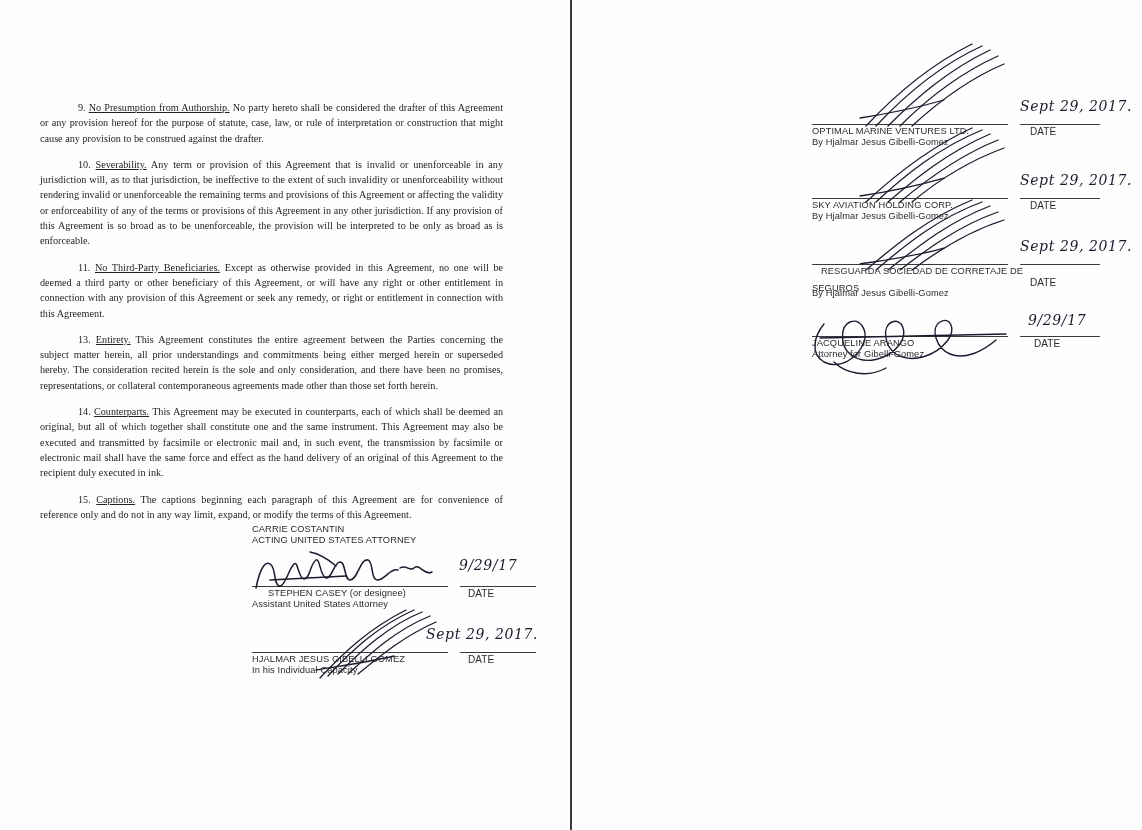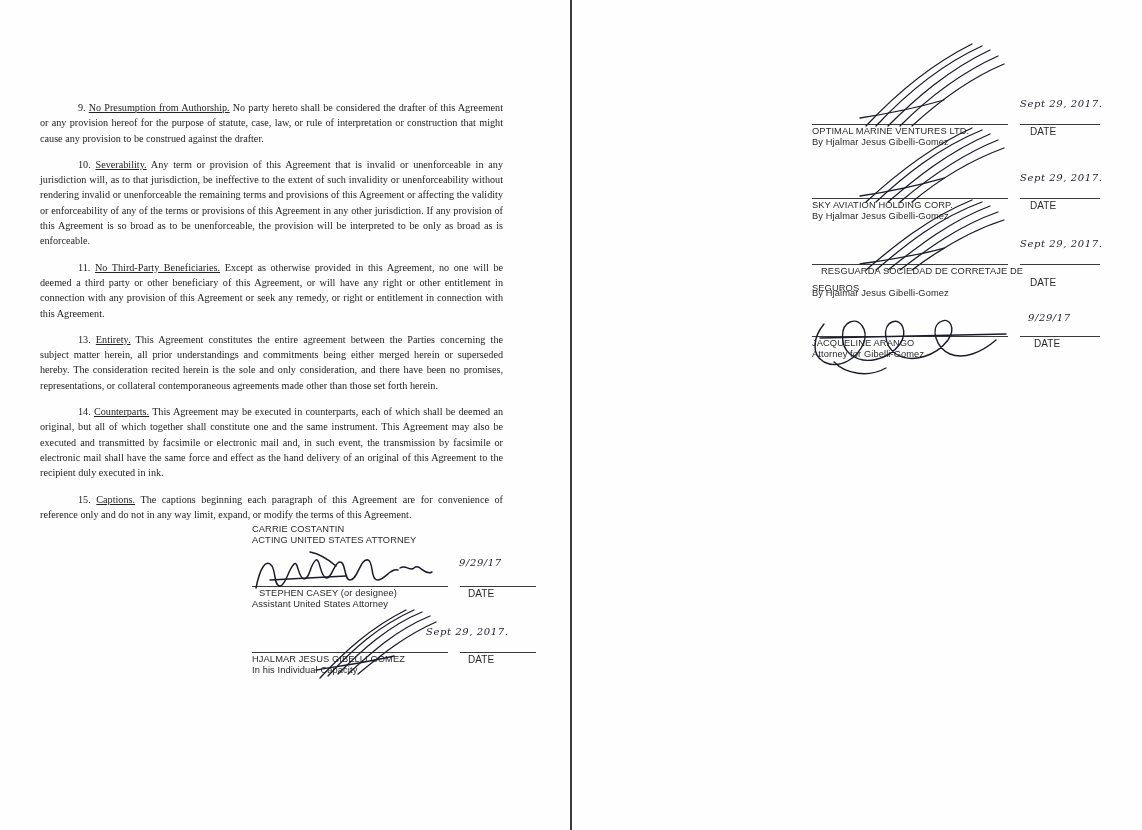--- a/index.html
+++ b/index.html
@@ -100,21 +100,21 @@
   }
   
   .handwriting {
     position: absolute;
     font-family: "DejaVu Serif", serif;
     color: #1b1b2e;
     white-space: nowrap;
     font-style: italic;
   }
   .hw-date {
-    font-size: 10px;
+    font-size: 14px;
     letter-spacing: 0.6px;
   }
   .scribble {
     position: absolute;
     pointer-events: none;
   }
   .scribble svg { display: block; }
 </style>
 </head>
 <body>
@@ -156,21 +156,21 @@
         <span class="lead">Captions.</span><span> The captions beginning each paragraph of this Agreement are for convenience of reference only and do not in any way limit, expand, or modify the terms of this Agreement.</span>
       </p>
 
     </div>
 
     <div class="sig-block" style="left:252px; top:524px;">
       <div class="above-name" style="left:0; top:0;">CARRIE COSTANTIN</div>
       <div class="above-name" style="left:0; top:11px;">ACTING UNITED STATES ATTORNEY</div>
       <div class="sig-line" style="left:0; top:62px; width:196px;"></div>
       <div class="sig-line" style="left:208px; top:62px; width:76px;"></div>
-      <div class="sig-name" style="position:absolute; left:7px; top:64px;text-align:center;">STEPHEN CASEY (or designee)</div>
+      <div class="sig-name" style="position:absolute; left:16px; top:64px;text-align:center;">STEPHEN CASEY (or designee)</div>
       <div class="sig-sub" style="position:absolute; left:0; top:75px;">Assistant United States Attorney</div>
       <div class="sig-date-label" style="left:216px; top:64px;">DATE</div>
       <div class="handwriting hw-date" style="left:207px; top:33px;">9/29/17</div>
       <div class="scribble" style="left:-2px; top:22px;">
         <svg width="210" height="46" viewBox="0 0 210 46">
           <g fill="none" stroke="#1b1b2e" stroke-width="1.5" stroke-linecap="round">
             <path d="M6 42 C10 22, 16 12, 22 20 C26 27, 24 40, 30 40 C36 39, 38 24, 44 18 C48 14, 48 32, 54 33 C60 33, 60 18, 66 14 C70 12, 70 30, 76 32 C82 33, 84 16, 90 16 C96 16, 94 34, 100 34 C108 34, 110 12, 118 14 C124 16, 120 34, 128 34 C136 33, 140 22, 148 24"></path>
             <path d="M20 34 L96 30"></path>
             <path d="M150 22 C156 18, 160 26, 164 22 C170 17, 174 30, 182 26"></path>
             <path d="M60 6 C70 8, 78 13, 86 20"></path>

